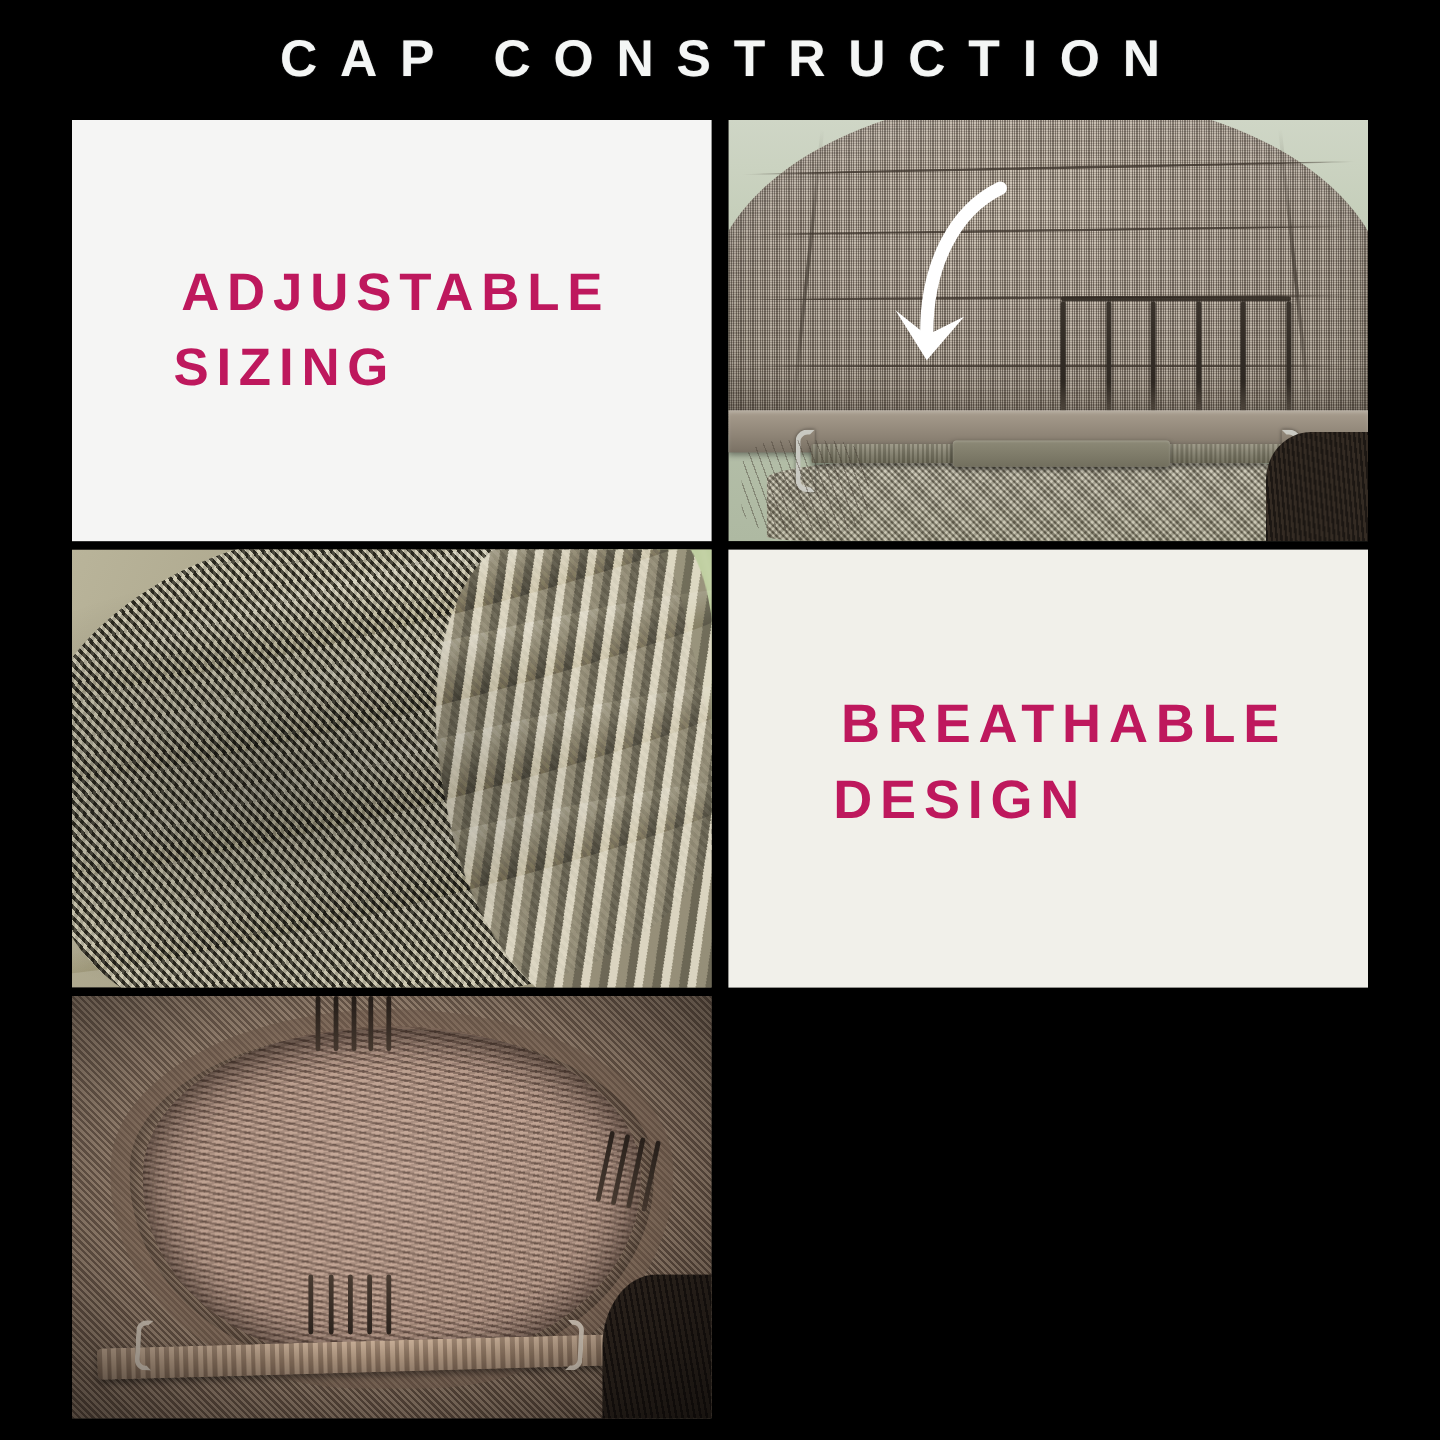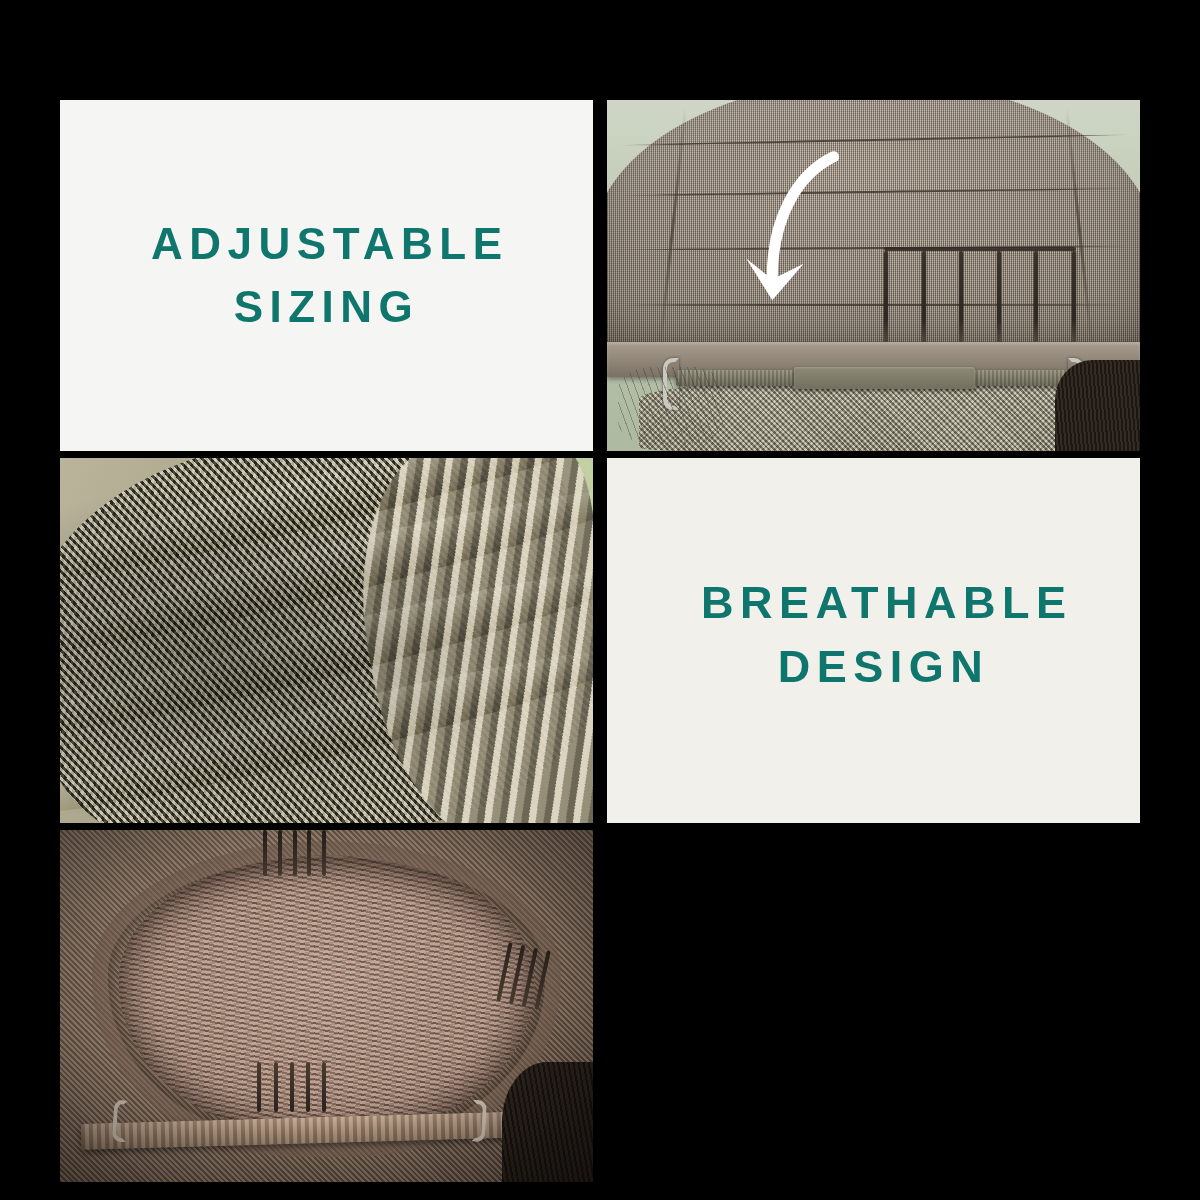--- a/index.html
+++ b/index.html
@@ -44,27 +44,26 @@
   }
   .cell{ position:relative; overflow:hidden; }
 
   
   .text-cell{
     display:flex; align-items:center; justify-content:center;
     background:#f5f5f4;
   }
   .text-cell.warm{ background:#f1f0ea;padding-left:20px; }
   .cell-label{
-    color:#0f766e;
+    color:#be185d;
     font-weight:700;
     font-size:44px;
     letter-spacing:6.5px;
     text-indent:6.5px;
     line-height:1.42;
-    text-align:center;
     white-space:pre-line;
     padding:0 24px;
   }
   .text-cell.warm .cell-label{ font-size:45px; }
   .cell-4 .cell-label{ position:relative; top:-6px; }
 
   
   .photo-cell{ background:#2b2a27; }
   .photo-inner{ position:absolute; inset:0; }
 
@@ -286,20 +285,23 @@
   .p3-vignette{
     position:absolute; inset:0;
     background:radial-gradient(ellipse 78% 78% at 50% 48%, rgba(0,0,0,0) 40%, rgba(0,0,0,.55) 100%);
   }
 </style>
 </head>
 <body>
 
 <div id="infographic">
 
+  <div class="title-bar">
+    <h1 class="title-text">CAP CONSTRUCTION</h1>
+  </div>
 
   <div class="grid">
 
     <div class="cell text-cell cell-1">
       <div class="cell-label">ADJUSTABLE
 SIZING</div>
     </div>
 
     <div class="cell photo-cell cell-2">
       <div class="photo-inner">

